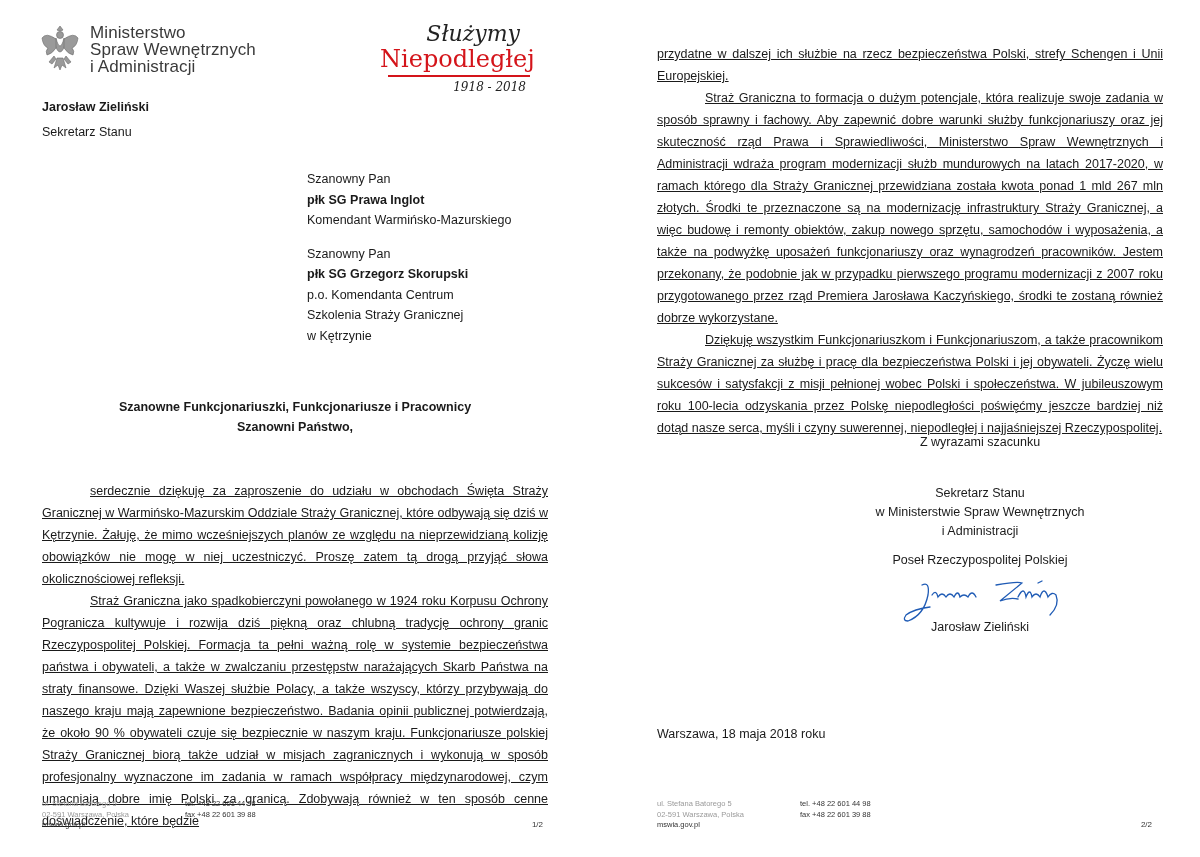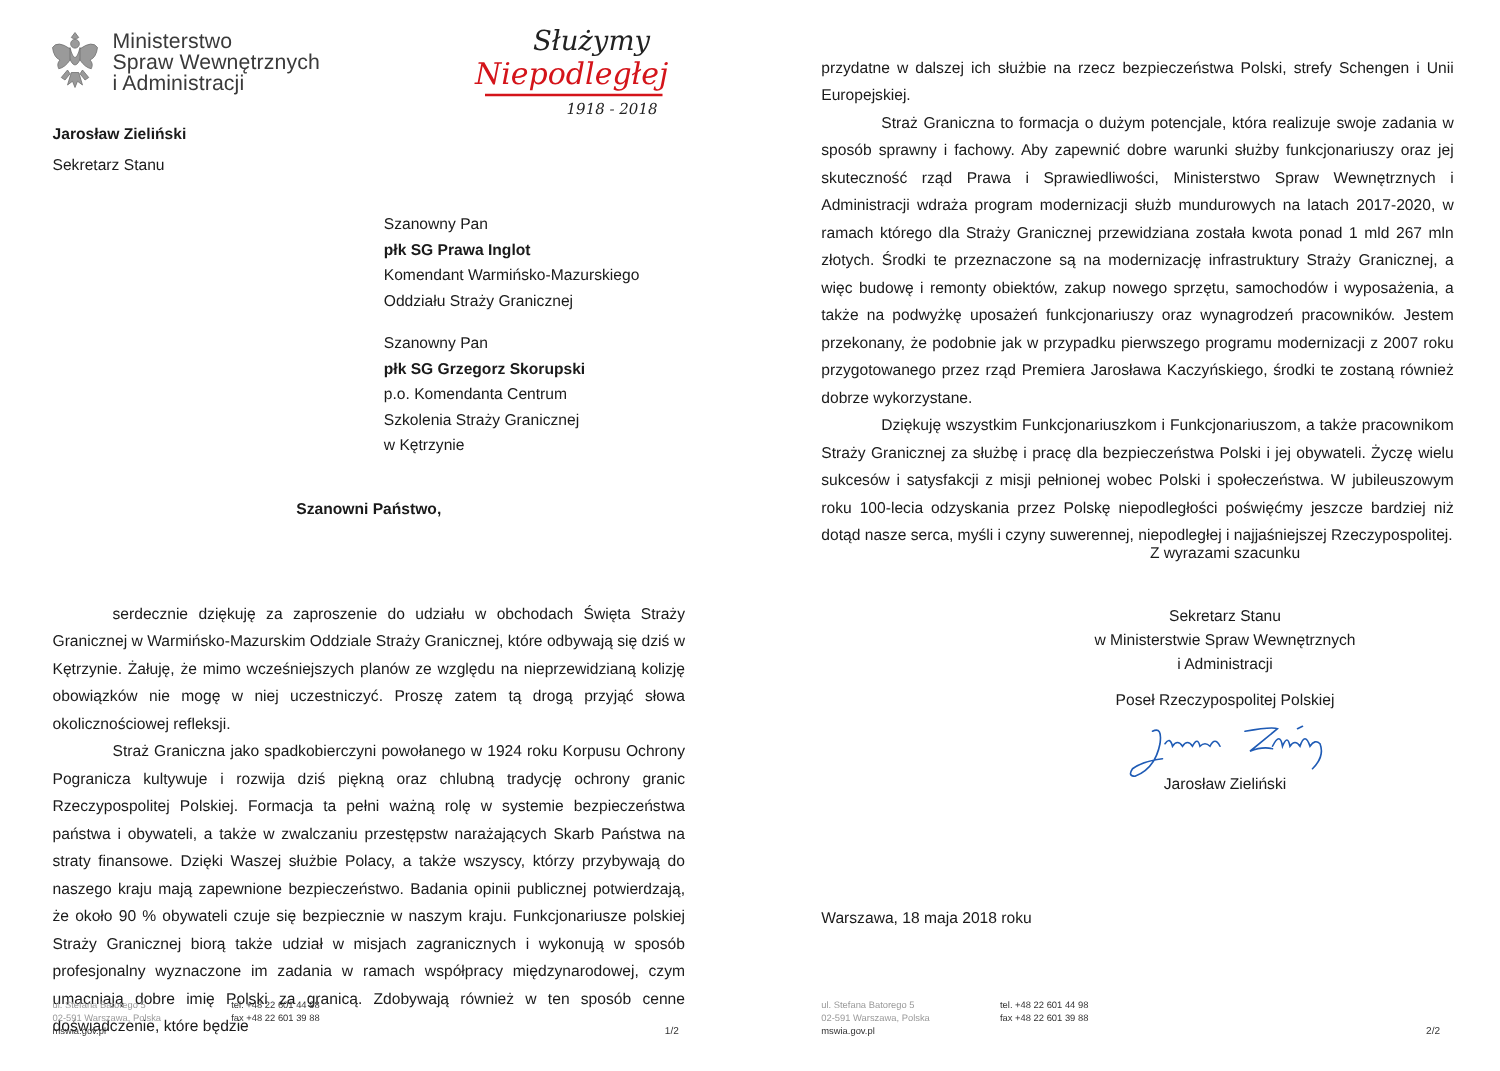--- a/index.html
+++ b/index.html
@@ -10,35 +10,35 @@
   .page.p2 { left: 600px; }
 
   
   .ministry { position: absolute; left: 40px; top: 24px; display: flex; align-items: flex-start; }
   .eagle { width: 40px; height: 50px; margin-right: 10px; }
   .ministry-name { font-size: 17px; line-height: 17px; color: #3a3a3a; letter-spacing: 0.1px; }
   .ministry-name div { white-space: nowrap; }
 
   .jubilee { position: absolute; left: 380px; top: 22px; width: 150px; text-align: right; }
   .jub-1 { font-family: "DejaVu Serif", serif; font-style: italic; font-size: 22px; color: #222; line-height: 24px; padding-right: 10px; }
-  .jub-2 { font-family: "DejaVu Serif", serif; font-style: italic; font-size: 24px; color: #d4141a; line-height: 26px; padding-right: 2px; }
+  .jub-2 { font-family: "DejaVu Serif", serif; font-size: 24px; color: #d4141a; line-height: 26px; padding-right: 2px; }
   .jub-line { height: 2px; background: #d4141a; margin: 3px 0 3px 8px; }
   .jub-3 { font-family: "DejaVu Serif", serif; font-style: italic; font-size: 12px; color: #222; text-align: right; padding-right: 4px; }
 
   .sender-name { position: absolute; left: 42px; top: 100px; font-weight: bold; font-size: 12.5px; }
   .sender-role { position: absolute; left: 42px; top: 125px; font-size: 12.5px; }
 
   .addressees { position: absolute; left: 307px; top: 169px; font-size: 12.5px; line-height: 20.5px; }
   .addressee + .addressee { margin-top: 13px; }
   .addressee .bold { font-weight: bold; }
 
   .salutation { position: absolute; left: 60px; width: 470px; top: 397px; text-align: center;
                 font-weight: bold; font-size: 12.5px; line-height: 20px; }
 
-  .body-text { position: absolute; font-size: 12.5px; line-height: 22px; text-align: justify; }
+  .body-text { position: absolute; font-size: 12.5px; line-height: 22px; text-align: justify; text-decoration: underline; }
   .p1 .body-text { left: 42px; width: 506px; top: 480px; }
   .p2 .body-text { left: 657px; left: 57px; width: 506px; top: 43px; }
   .body-text p { margin: 0; text-indent: 48px; }
   .body-text p.no-indent { text-indent: 0; }
 
   .closing { position: absolute; left: 270px; width: 220px; text-align: center; font-size: 12.5px; }
   .closing.regards { top: 435px; }
   .closing.title { top: 484px; line-height: 19px; }
   .closing.mp { top: 553px; }
   .signature { position: absolute; left: 300px; top: 575px; width: 170px; height: 50px; }
@@ -86,32 +86,32 @@
   </div>
 
   <div class="sender-name">Jarosław Zieliński</div>
   <div class="sender-role">Sekretarz Stanu</div>
 
   <div class="addressees">
     <div class="addressee">
       <div>Szanowny Pan</div>
       <div class="bold">płk SG Prawa Inglot</div>
       <div>Komendant Warmińsko-Mazurskiego</div>
-      <div>Oddziału Straży Granicznej</div>
     </div>
     <div class="addressee">
       <div>Szanowny Pan</div>
       <div class="bold">płk SG Grzegorz Skorupski</div>
       <div>p.o. Komendanta Centrum</div>
       <div>Szkolenia Straży Granicznej</div>
       <div>w Kętrzynie</div>
     </div>
   </div>
 
   <div class="salutation">
+    <div>Szanowne Funkcjonariuszki, Funkcjonariusze i Pracownicy</div>
     <div>Szanowni Państwo,</div>
   </div>
 
   <div class="body-text">
     <p>serdecznie dziękuję za zaproszenie do udziału w obchodach Święta Straży Granicznej w Warmińsko-Mazurskim Oddziale Straży Granicznej, które odbywają się dziś w Kętrzynie. Żałuję, że mimo wcześniejszych planów ze względu na nieprzewidzianą kolizję obowiązków nie mogę w niej uczestniczyć. Proszę zatem tą drogą przyjąć słowa okolicznościowej refleksji.</p>
     <p>Straż Graniczna jako spadkobierczyni powołanego w 1924 roku Korpusu Ochrony Pogranicza kultywuje i rozwija dziś piękną oraz chlubną tradycję ochrony granic Rzeczypospolitej Polskiej. Formacja ta pełni ważną rolę w systemie bezpieczeństwa państwa i obywateli, a także w zwalczaniu przestępstw narażających Skarb Państwa na straty finansowe. Dzięki Waszej służbie Polacy, a także wszyscy, którzy przybywają do naszego kraju mają zapewnione bezpieczeństwo. Badania opinii publicznej potwierdzają, że około 90 % obywateli czuje się bezpiecznie w naszym kraju. Funkcjonariusze polskiej Straży Granicznej biorą także udział w misjach zagranicznych i wykonują w sposób profesjonalny wyznaczone im zadania w ramach współpracy międzynarodowej, czym umacniają dobre imię Polski za granicą. Zdobywają również w ten sposób cenne doświadczenie, które będzie</p>
   </div>
 
   <div class="footer">
     <div class="addr">

